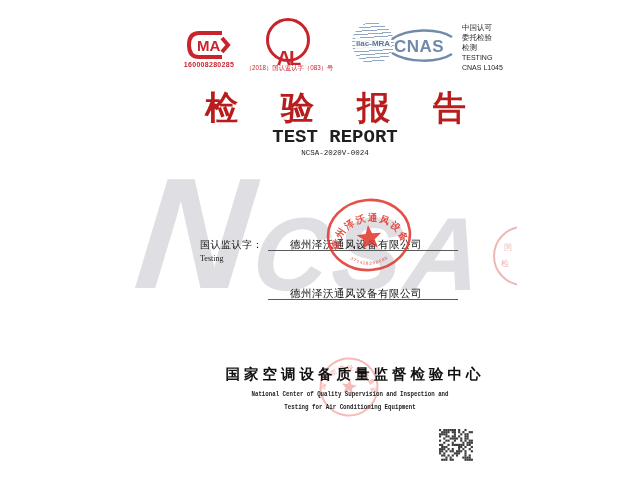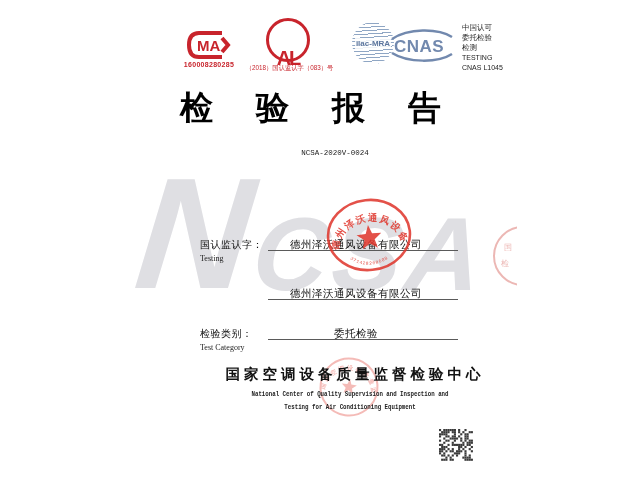--- a/index.html
+++ b/index.html
@@ -31,22 +31,22 @@
   .ilac{position:absolute;left:329px;top:22px;width:42px;height:42px;border-radius:50%;overflow:hidden;
     background:repeating-linear-gradient(176deg,#fff 0 2.4px,var(--ilac_blue) 2.4px 3.4px);
     display:flex;align-items:center;justify-content:center;margin-left:23px;}
   .ilac span{background:rgba(255,255,255,.85);color:#5c769e;font-weight:bold;font-size:8px;
     padding:1px 1px;letter-spacing:0;}
   .cnas{position:absolute;left:388px;top:27px;width:68px;height:36px;}
   .accred{position:absolute;left:462px;top:23px;line-height:10px;font-size:7.5px;font-weight:normal;color:#222;}
   .accred .en{font-size:7px;}
 
   
-  .title-cn{position:absolute;left:133px;top:86px;width:360px;text-align:center;z-index:2;
-    font-size:33px;font-weight:bold;letter-spacing:5px;color:#000000;}
+  .title-cn{position:absolute;left:158px;top:86px;width:360px;text-align:center;z-index:2;
+    font-size:33px;font-weight:bold;letter-spacing:5px;color:#b91c1c;}
   .title-en{position:absolute;left:150px;top:126px;width:370px;text-align:center;z-index:2;
     font-family:"Liberation Mono",monospace;font-size:19px;font-weight:bold;letter-spacing:0;}
   .report-no{position:absolute;left:150px;top:149px;width:370px;text-align:center;z-index:2;
     font-family:"Liberation Mono",monospace;font-size:7.5px;letter-spacing:0;color:#222;}
 
   
   .field-row{position:absolute;left:0;width:640px;height:30px;z-index:2;}
   .f-label{position:absolute;left:200px;top:0;width:90px;}
   .f-cn{font-size:10px;letter-spacing:.5px;color:#111;}
   .f-en{font-family:"Liberation Serif",serif;font-size:8px;color:#222;margin-top:2px;}
@@ -108,41 +108,34 @@
     <div class="accred">
       <div>中国认可</div>
       <div>委托检验</div>
       <div>检测</div>
       <div class="en">TESTING</div>
       <div class="en">CNAS L1045</div>
     </div>
   </div>
 
   <div class="title-cn">检　验　报　告</div>
+  <div class="title-en">TEST REPORT</div>
   <div class="report-no">NCSA-2020V-0024</div>
 
   <div class="field-row" style="top:238px">
     <div class="f-label">
         <div class="f-cn">国认监认字：</div>
       <div class="f-en">Testing</div>
       </div>
     <div class="f-line">
       <span class="f-value">德州泽沃通风设备有限公司</span></div>
   </div>
   <div class="field-row" style="top:287px">
     <div class="f-line">
       <span class="f-value">德州泽沃通风设备有限公司</span></div>
-  </div>
-  <div class="field-row" style="top:327px">
-    <div class="f-label">
-        <div class="f-cn">检验类别：</div>
-      <div class="f-en">Test Category</div>
-      </div>
-    <div class="f-line">
-      <span class="f-value">委托检验</span></div>
   </div>
 
   <div class="center-cn">国家空调设备质量监督检验中心</div>
   <div class="center-en1">National Center of Quality Supervision and Inspection and</div>
   <div class="center-en2">Testing for Air Conditioning Equipment</div>
 
   <svg class="seal-main" width="88" height="78" viewBox="0 0 88 78">
     <ellipse cx="44" cy="39" rx="41" ry="35" fill="none" stroke="#e03a30" stroke-width="2.6"></ellipse>
     <defs>
       <path id="sealTop" d="M 12,53 A 31,27 0 1 1 76,53" fill="none"></path>

